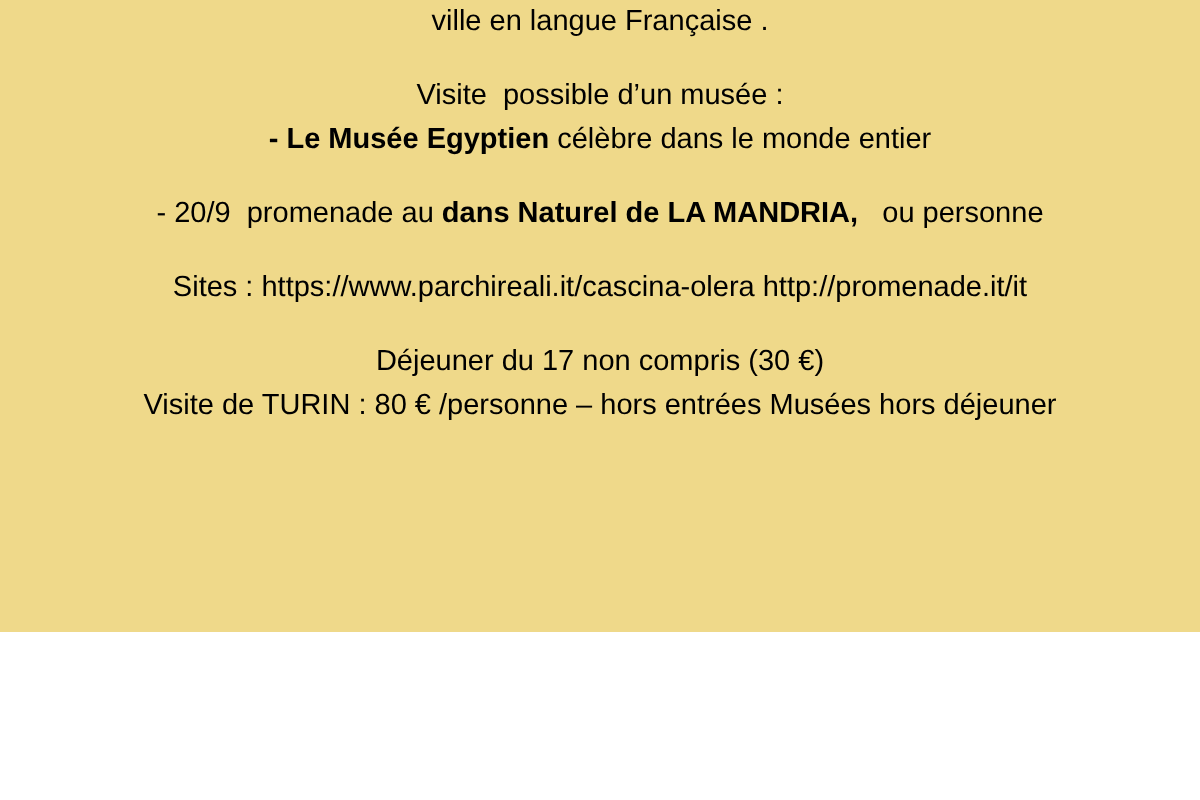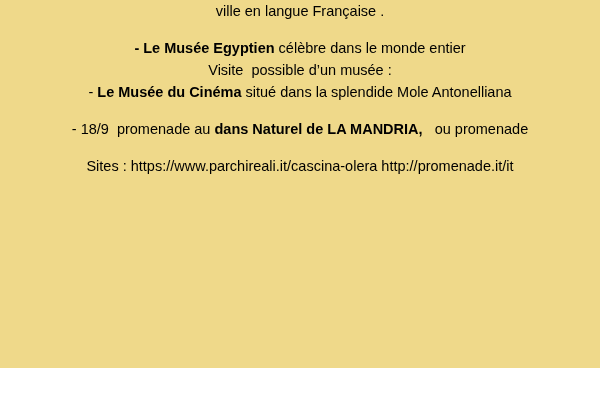--- a/index.html
+++ b/index.html
@@ -8,21 +8,21 @@
   }
   body {
     width: 600px;
     height: 400px;
     background: #ffffff;
     font-family: "Liberation Sans", sans-serif;
   }
   .page {
     position: relative;
     width: 600px;
-    height: 368px;
+    height: 316px;
     overflow: hidden;
     background: #ffffff;
   }
   .slide {
     position: absolute;
     left: 0;
     top: 0;
     width: 600px;
     height: 400px;
     background: #efd98a;
@@ -57,28 +57,31 @@
 <body>
 
 <div class="page">
   <div class="slide" style="background: rgb(239, 217, 138);">
     <div class="content" id="content-root" style="color: rgb(0, 0, 0);">
         <div class="blk">
           <div class="line"><span>ville en langue Française .</span></div>
         </div>
         <div class="spacer"></div>
         <div class="blk">
+          <div class="line"><span>Visite  possible d’un musée :</span></div>
           <div class="line"><b>- </b><b>Le Musée Egyptien</b><span> célèbre dans le monde entier</span></div>
-          <div class="line"><span>Visite  possible d’un musée :</span></div>
-          <div class="line"><span>- </span><b>Le Musée du Cinéma</b><span> situé dans la splendide Mole Antonelliana</span></div>
         </div>
         <div class="spacer"></div>
         <div class="blk">
-          <div class="line"><span>- 18/9  promenade au </span><b>dans Naturel de LA MANDRIA,</b><span>   ou promenade</span></div>
+          <div class="line"><span>- 20/9  promenade au </span><b>dans Naturel de LA MANDRIA,</b><span>   ou personne</span></div>
         </div>
         <div class="spacer"></div>
         <div class="blk">
           <div class="line"><span>Sites : https://www.parchireali.it/cascina-olera http://promenade.it/it</span></div>
         </div>
         <div class="spacer"></div>
+        <div class="blk">
+          <div class="line"><span>Déjeuner du 17 non compris (30 €)</span></div>
+          <div class="line"><span>Visite de TURIN : 80 € /personne – hors entrées Musées hors déjeuner</span></div>
+        </div>
       </div>
   </div>
 </div>
 
 </body></html>

